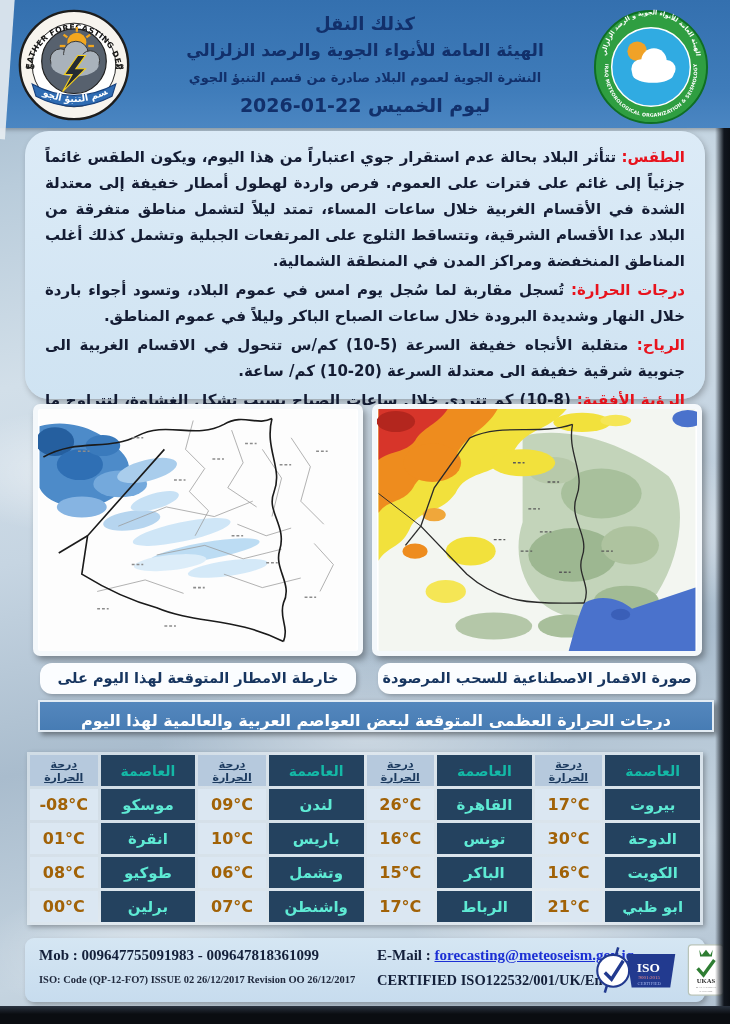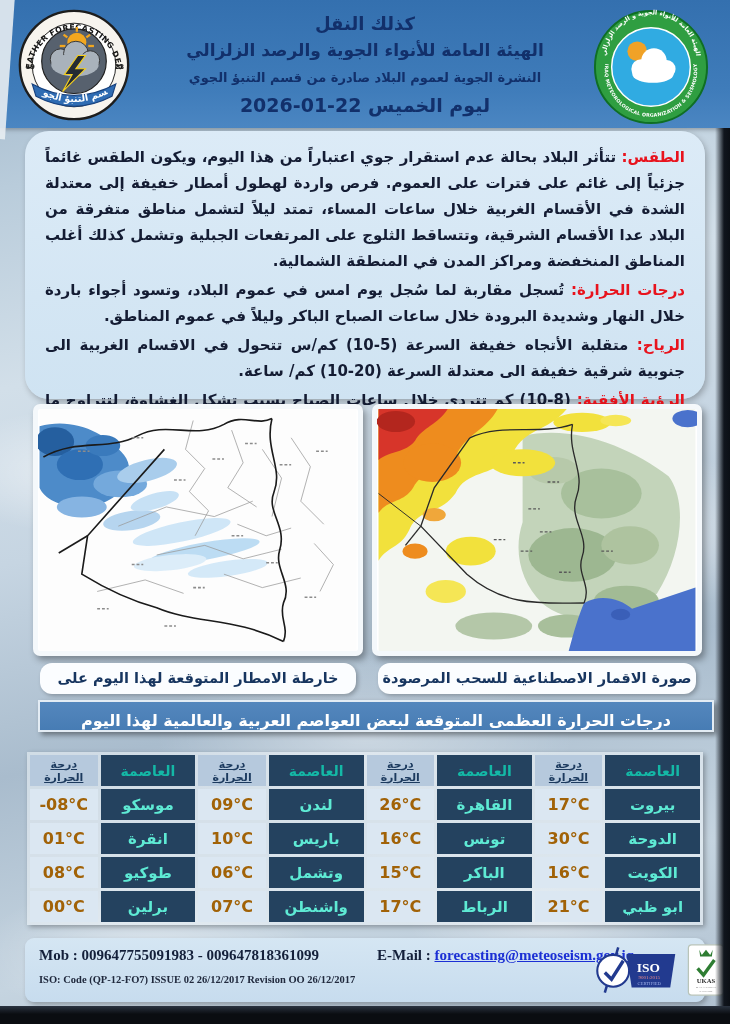--- a/index.html
+++ b/index.html
@@ -396,20 +396,21 @@
     </tr>
   </tbody>
     </table>
 
   <div class="footer">
     <div class="f-row f-mob">Mob : 009647755091983 - 009647818361099</div>
     <div class="f-row f-iso">ISO: Code (QP-12-FO7)   ISSUE 02   26/12/2017 Revision   OO   26/12/2017</div>
     <div class="f-row f-mail">
       <span>E-Mail : </span><a href="#">forecasting@meteoseism.gov.iq</a>
     </div>
+    <div class="f-row f-cert">CERTIFIED ISO122532/001/UK/En</div>
 
     <svg class="badge iso" viewBox="0 0 100 62">
       <line x1="30" y1="4" x2="14" y2="58" stroke="#223a8f" stroke-width="3"></line>
       <circle cx="24" cy="32" r="19" fill="#ffffff" stroke="#223a8f" stroke-width="2.5"></circle>
       <path d="M14,34 L22,42 L36,20" fill="none" stroke="#223a8f" stroke-width="4"></path>
       <polygon points="40,12 98,12 92,52 46,52" fill="#223a8f"></polygon>
       <text x="66" y="33" font-size="16" font-weight="bold" fill="#ffffff" text-anchor="middle">ISO</text>
       <text x="67" y="42" font-size="6" fill="#ef8a8a" text-anchor="middle">9001:2015</text>
       <text x="67" y="49" font-size="5.5" fill="#9db0e8" text-anchor="middle">CERTIFIED</text>
     </svg>

